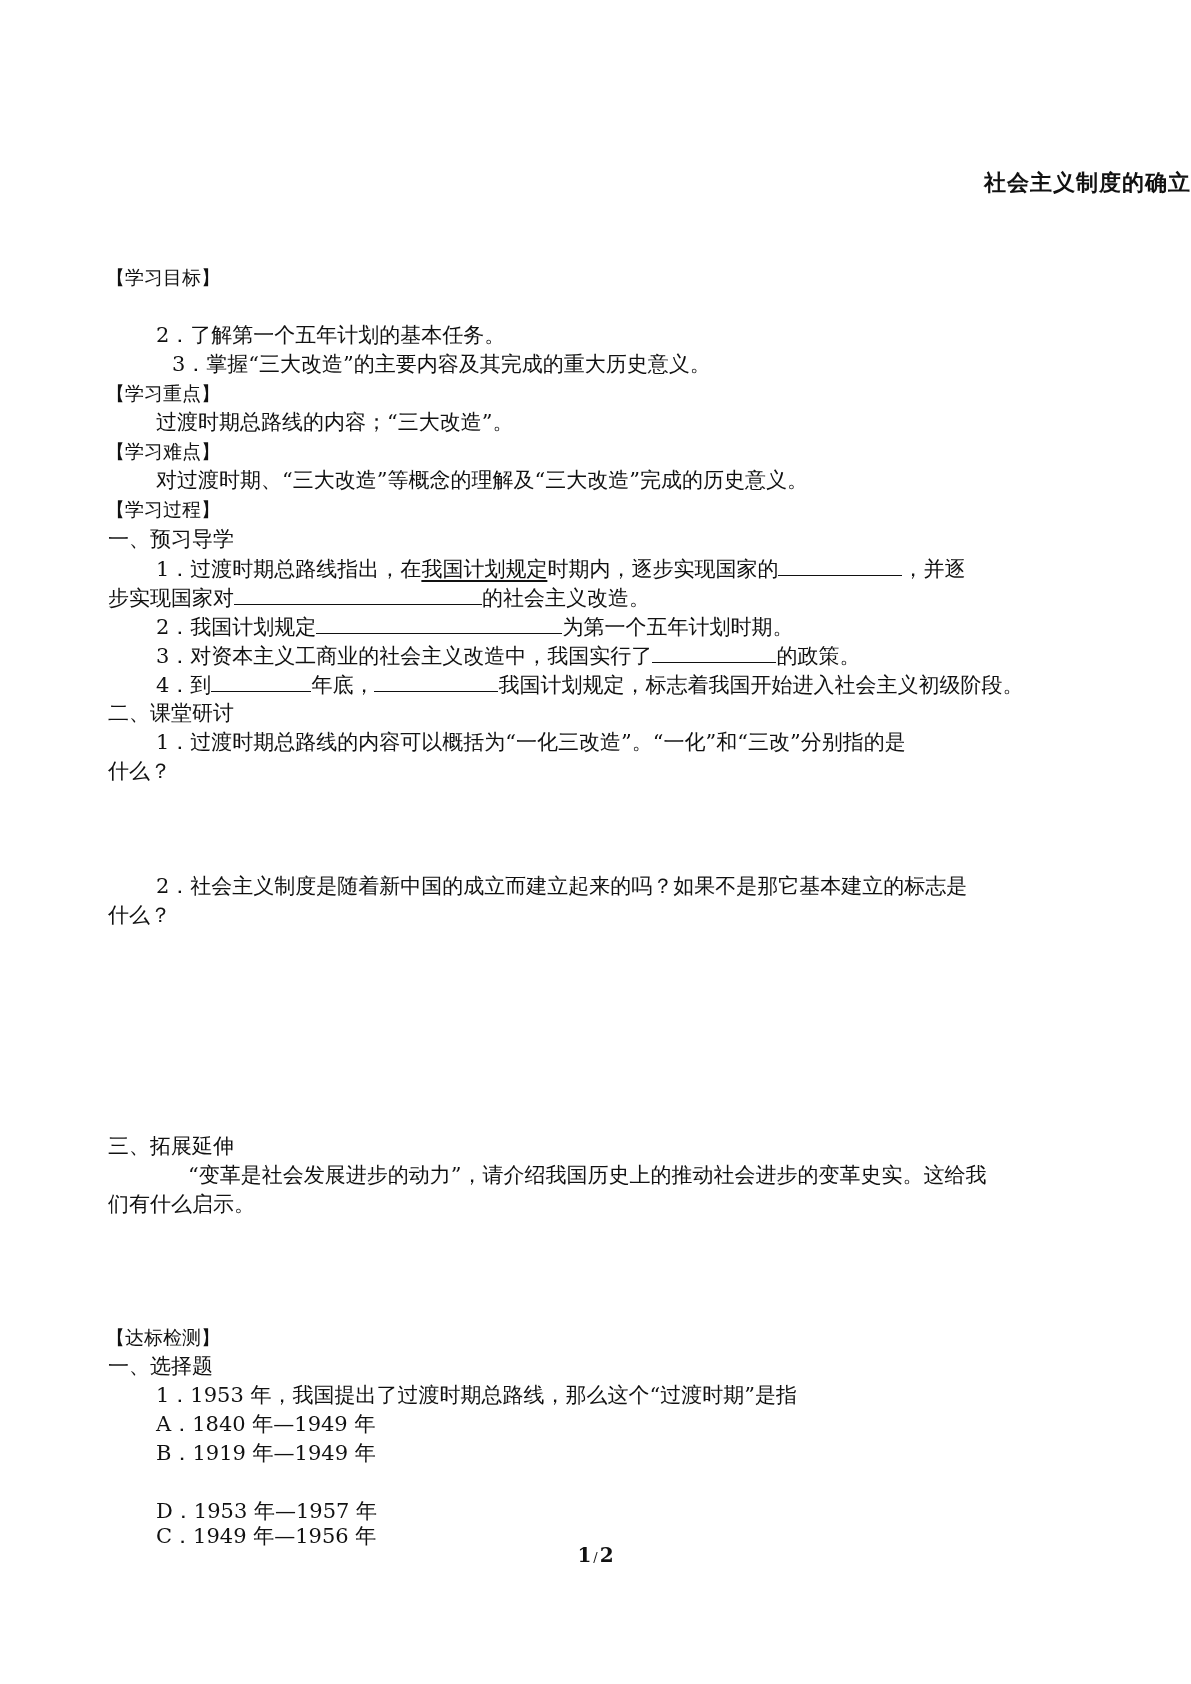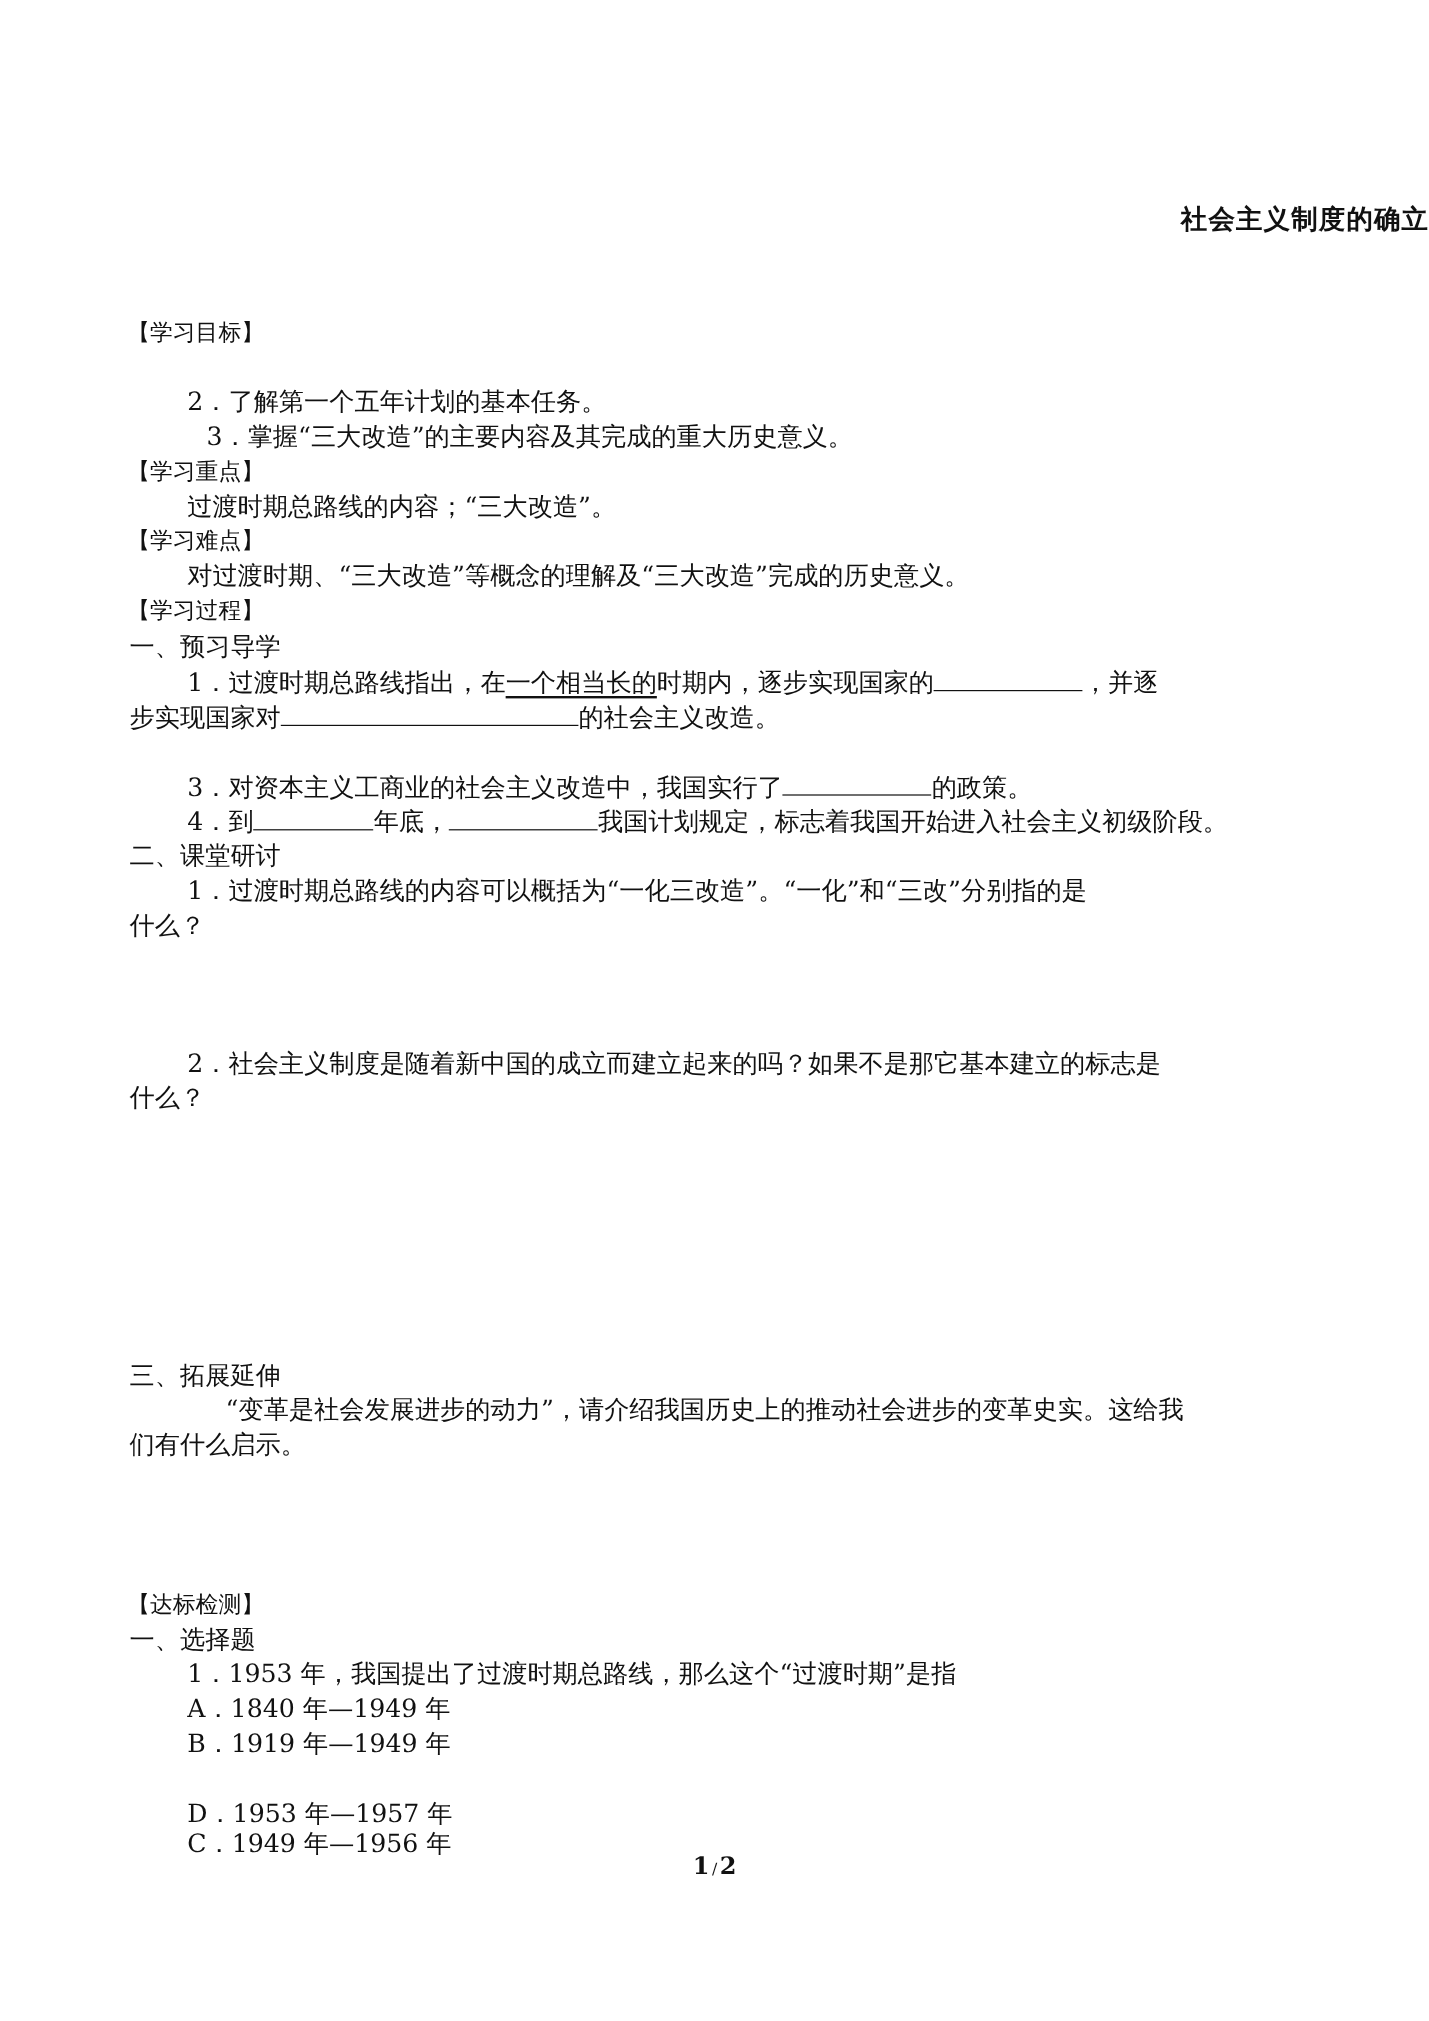--- a/index.html
+++ b/index.html
@@ -50,26 +50,29 @@
   <div class="line ind1" style="top:407px;">过渡时期总路线的内容；“三大改造”。</div>
 
   <div class="heading" style="left:106px; top:434px;">【学习难点】</div>
   <div class="line ind1" style="top:465px;">对过渡时期、“三大改造”等概念的理解及“三大改造”完成的历史意义。</div>
 
   <div class="heading" style="left:106px; top:492px;">【学习过程】</div>
 
   <div class="line ind0" style="top:524px;">一、预习导学</div>
 
   <div class="line ind1" style="top:553px;">
-    <span>1．过渡时期总路线指出，在</span><span class="ul">一个相当长的</span><span>时期内，逐步实现国家的</span><span class="blank" style="width:124px;"></span><span>，并逐</span>
+    <span>1．过渡时期总路线指出，在</span><span class="ul">我国计划规定</span><span>时期内，逐步实现国家的</span><span class="blank" style="width:124px;"></span><span>，并逐</span>
   </div>
   <div class="line ind0" style="top:582px;">
     <span>步实现国家对</span><span class="blank" style="width:248px;"></span><span>的社会主义改造。</span>
   </div>
 
+  <div class="line ind1" style="top:611px;">
+    <span>2．我国计划规定</span><span class="blank" style="width:246px;"></span><span>为第一个五年计划时期。</span>
+  </div>
 
   <div class="line ind1" style="top:640px;">
     <span>3．对资本主义工商业的社会主义改造中，我国实行了</span><span class="blank" style="width:124px;"></span><span>的政策。</span>
   </div>
 
   <div class="line ind1" style="top:669px;">
     <span>4．到</span><span class="blank" style="width:100px;"></span><span>年底，</span><span class="blank" style="width:124px;"></span><span>我国计划规定，标志着我国开始进入社会主义初级阶段。</span>
   </div>
 
   <div class="line ind0" style="top:698px;">二、课堂研讨</div>

